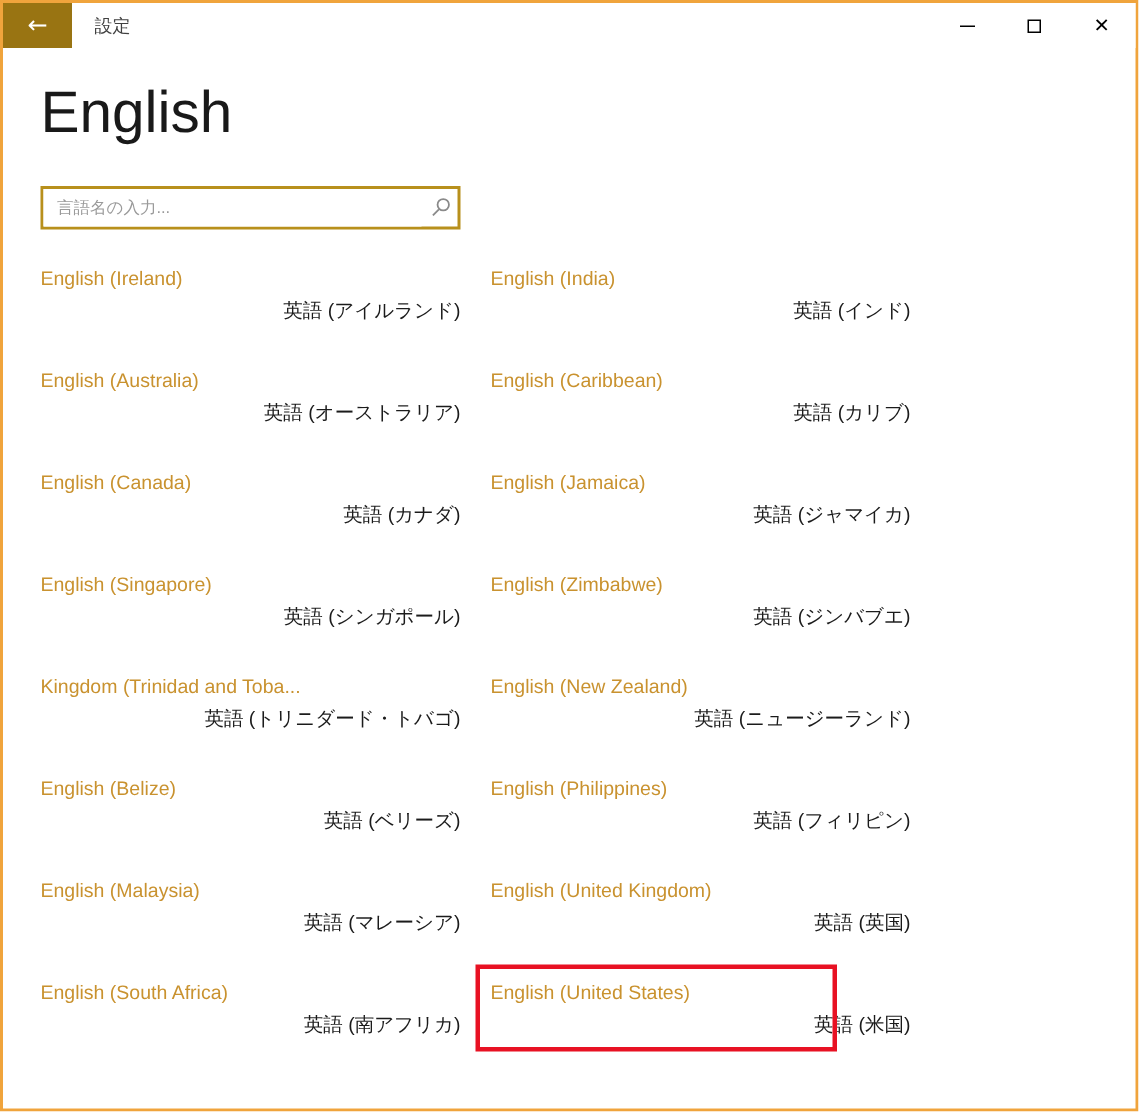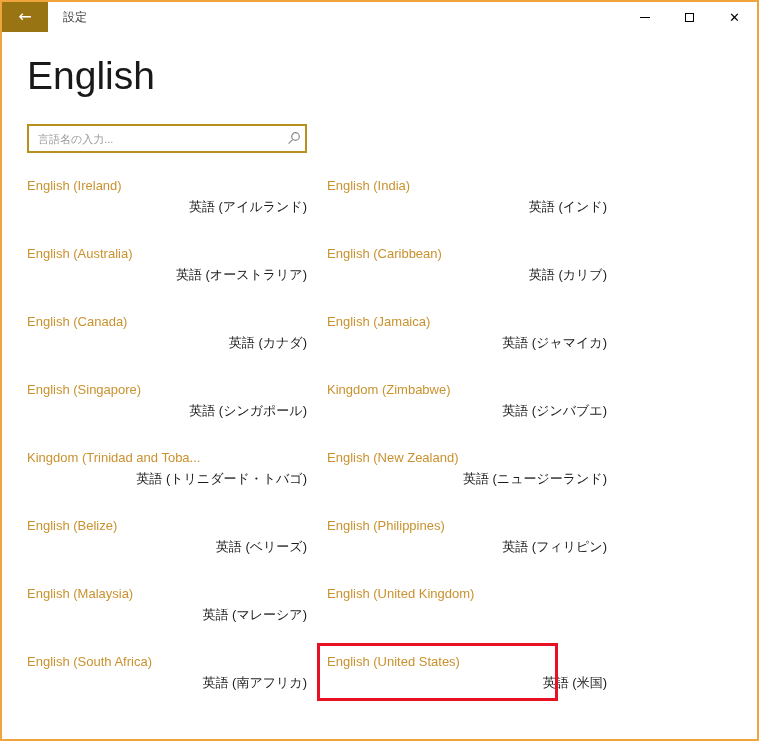--- a/index.html
+++ b/index.html
@@ -146,21 +146,21 @@
       <div class="language-title">English (Jamaica)</div>
       <div class="language-subtitle">英語 (ジャマイカ)</div>
     </div>
       <div class="language-item">
 
       <div class="language-title">English (Singapore)</div>
       <div class="language-subtitle">英語 (シンガポール)</div>
     </div>
       <div class="language-item">
 
-      <div class="language-title">Kingdom (Zimbabwe)</div>
+      <div class="language-title">English (Zimbabwe)</div>
       <div class="language-subtitle">英語 (ジンバブエ)</div>
     </div>
       <div class="language-item">
 
       <div class="language-title">Kingdom (Trinidad and Toba...</div>
       <div class="language-subtitle">英語 (トリニダード・トバゴ)</div>
     </div>
       <div class="language-item">
 
       <div class="language-title">English (New Zealand)</div>
@@ -177,20 +177,21 @@
       <div class="language-subtitle">英語 (フィリピン)</div>
     </div>
       <div class="language-item">
 
       <div class="language-title">English (Malaysia)</div>
       <div class="language-subtitle">英語 (マレーシア)</div>
     </div>
       <div class="language-item">
 
       <div class="language-title">English (United Kingdom)</div>
+      <div class="language-subtitle">英語 (英国)</div>
     </div>
       <div class="language-item">
 
       <div class="language-title">English (South Africa)</div>
       <div class="language-subtitle">英語 (南アフリカ)</div>
     </div>
       <div class="language-item highlighted">
       <div class="selection-highlight"></div>
       <div class="language-title">English (United States)</div>
       <div class="language-subtitle">英語 (米国)</div>

